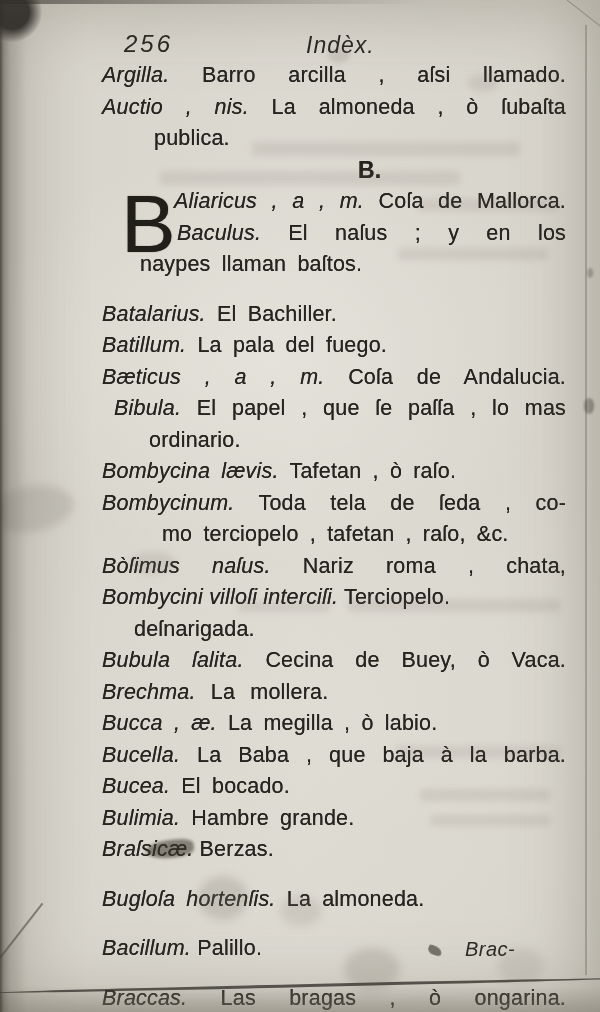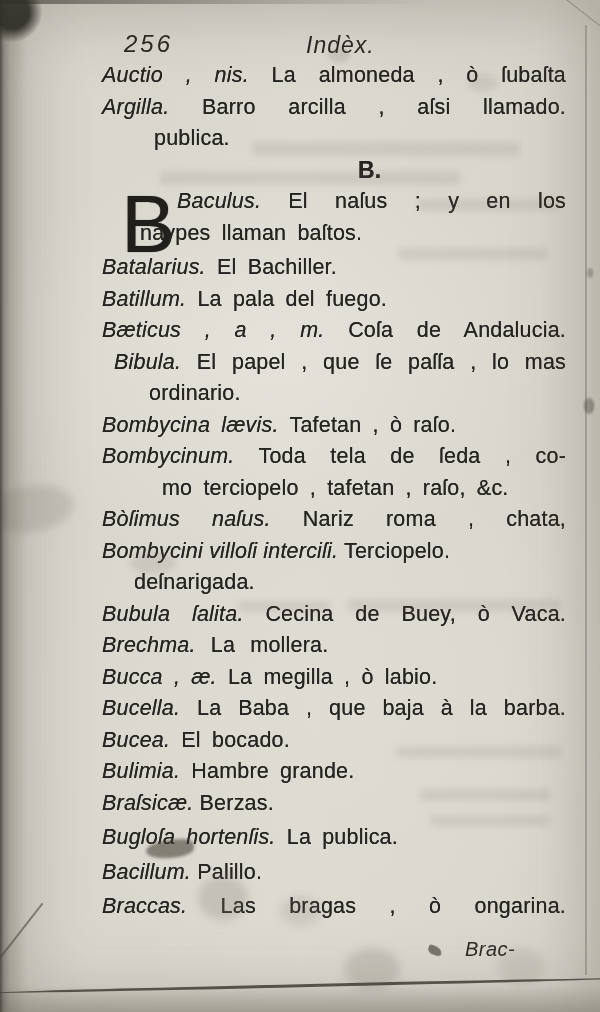--- a/index.html
+++ b/index.html
@@ -22,21 +22,21 @@
   .dropcap{position:absolute;left:121px;top:189px;font-size:82px;line-height:70px;font-weight:400;color:#211f1a;text-shadow:0 0 1px rgba(33,31,26,.8);}
   .catchword{position:absolute;left:465px;top:938px;font-size:20px;font-style:italic;letter-spacing:.5px;color:#2c2a24;}
 
   
   #text-block{position:absolute;left:102px;top:60px;width:464px;font-size:21.5px;line-height:31.5px;}
   .line{height:31.5px;white-space:normal;letter-spacing:.2px;text-shadow:0 0 .6px rgba(38,36,30,.85);}
   .line .hw{font-style:italic;}
   .line.j{text-align:justify;text-align-last:justify;}
   .line.ws1{word-spacing:5px;}
   .line.ws2{word-spacing:9px;}
-  .line.section{font-weight:700;font-size:23px;}  .mt3{margin-top:3px;}
+  .line.section{font-weight:700;font-size:23px;}  .mt3{margin-top:18px;}
 
   
   .artifact{position:absolute;pointer-events:none;}
   .edge-left{left:0;top:0;width:26px;height:1012px;z-index:30;
     background:linear-gradient(90deg, rgba(28,26,22,.75) 0px, rgba(55,52,45,.35) 4px, rgba(90,86,76,.18) 10px, rgba(0,0,0,0) 26px);}
   .corner-tl{left:-18px;top:-18px;width:60px;height:60px;border-radius:50%;z-index:31;
     background:radial-gradient(circle, rgba(20,19,16,.9) 0 40%, rgba(20,19,16,0) 72%);}
   .edge-top{left:0;top:0;width:430px;height:4px;z-index:30;
     background:linear-gradient(90deg, rgba(30,28,24,.6), rgba(60,57,50,.25) 60%, rgba(0,0,0,0));}
   .fold-right{left:585px;top:25px;width:2px;height:950px;background:rgba(95,90,80,.35);box-shadow:2px 0 4px rgba(225,222,215,.6);z-index:20;}
@@ -52,45 +52,46 @@
 <body>
 
 <div id="scan">
 
   <div class="pgnum">256</div>
   <div class="runtitle">Indèx.</div>
 
   <div class="dropcap">B</div>
 
   <div id="text-block">
+      <div class="line j" style="margin-left: 0px;"><span class="hw">Argilla.</span><span class="def"> Barro arcilla , aſsi llamado.</span></div>
       <div class="line j" style="margin-left: 0px;"><span class="hw">Auctio , nis.</span><span class="def"> La almoneda , ò ſubaſta</span></div>
-      <div class="line j" style="margin-left: 0px;"><span class="hw">Argilla.</span><span class="def"> Barro arcilla , aſsi llamado.</span></div>
       <div class="line" style="margin-left: 52px;"><span class="def">publica.</span></div>
       <div class="line section" style="margin-left: 256px;"><span class="def">B.</span></div>
+      <div class="line j" style="margin-left: 72px;"><span class="hw">Aliaricus , a , m.</span><span class="def"> Coſa de Mallorca.</span></div>
       <div class="line j" style="margin-left: 75px;"><span class="hw">Baculus.</span><span class="def"> El naſus ; y en los</span></div>
       <div class="line ws1" style="margin-left: 38px;"><span class="def">naypes llaman baſtos.</span></div>
       <div class="line ws1 mt3" style="margin-left: 0px;"><span class="hw">Batalarius.</span><span class="def"> El Bachiller.</span></div>
       <div class="line ws1" style="margin-left: 0px;"><span class="hw">Batillum.</span><span class="def"> La pala del fuego.</span></div>
       <div class="line j" style="margin-left: 0px;"><span class="hw">Bæticus , a , m.</span><span class="def"> Coſa de Andalucia.</span></div>
       <div class="line j" style="margin-left: 12px;"><span class="hw">Bibula.</span><span class="def"> El papel , que ſe paſſa , lo mas</span></div>
       <div class="line" style="margin-left: 47px;"><span class="def">ordinario.</span></div>
       <div class="line ws1" style="margin-left: 0px;"><span class="hw">Bombycina lævis.</span><span class="def"> Tafetan , ò raſo.</span></div>
       <div class="line j" style="margin-left: 0px;"><span class="hw">Bombycinum.</span><span class="def"> Toda tela de ſeda , co-</span></div>
       <div class="line ws1" style="margin-left: 60px;"><span class="def">mo terciopelo , tafetan , raſo, &amp;c.</span></div>
       <div class="line j" style="margin-left: 0px;"><span class="hw">Bòſimus naſus.</span><span class="def"> Nariz roma , chata,</span></div>
       <div class="line" style="margin-left: 0px;"><span class="hw">Bombycini villoſi interciſi.</span><span class="def"> Terciopelo.</span></div>
       <div class="line" style="margin-left: 32px;"><span class="def">deſnarigada.</span></div>
       <div class="line j" style="margin-left: 0px;"><span class="hw">Bubula ſalita.</span><span class="def"> Cecina de Buey, ò Vaca.</span></div>
       <div class="line ws2" style="margin-left: 0px;"><span class="hw">Brechma.</span><span class="def"> La mollera.</span></div>
       <div class="line ws1" style="margin-left: 0px;"><span class="hw">Bucca , æ.</span><span class="def"> La megilla , ò labio.</span></div>
       <div class="line j" style="margin-left: 0px;"><span class="hw">Bucella.</span><span class="def"> La Baba , que baja à la barba.</span></div>
       <div class="line ws1" style="margin-left: 0px;"><span class="hw">Bucea.</span><span class="def"> El bocado.</span></div>
       <div class="line ws1" style="margin-left: 0px;"><span class="hw">Bulimia.</span><span class="def"> Hambre grande.</span></div>
       <div class="line" style="margin-left: 0px;"><span class="hw">Braſsicæ.</span><span class="def"> Berzas.</span></div>
-      <div class="line ws1 mt3" style="margin-left: 0px;"><span class="hw">Bugloſa hortenſis.</span><span class="def"> La publica.</span></div>
+      <div class="line ws1 mt3" style="margin-left: 0px;"><span class="hw">Bugloſa hortenſis.</span><span class="def"> La almoneda.</span></div>
       <div class="line mt3" style="margin-left: 0px;"><span class="hw">Bacillum.</span><span class="def"> Palillo.</span></div>
       <div class="line j ws1 mt3" style="margin-left: 0px;"><span class="hw">Braccas.</span><span class="def"> Las bragas , ò ongarina.</span></div>
     </div>
 
   <div class="catchword">Brac-</div>
 
   <div class="artifact ghost" style="left:252px;top:142px;width:268px;height:14px;"></div>
   <div class="artifact ghost" style="left:160px;top:171px;width:300px;height:14px;"></div>
   <div class="artifact ghost" style="left:418px;top:199px;width:140px;height:12px;"></div>
   <div class="artifact ghost" style="left:398px;top:248px;width:150px;height:12px;"></div>

